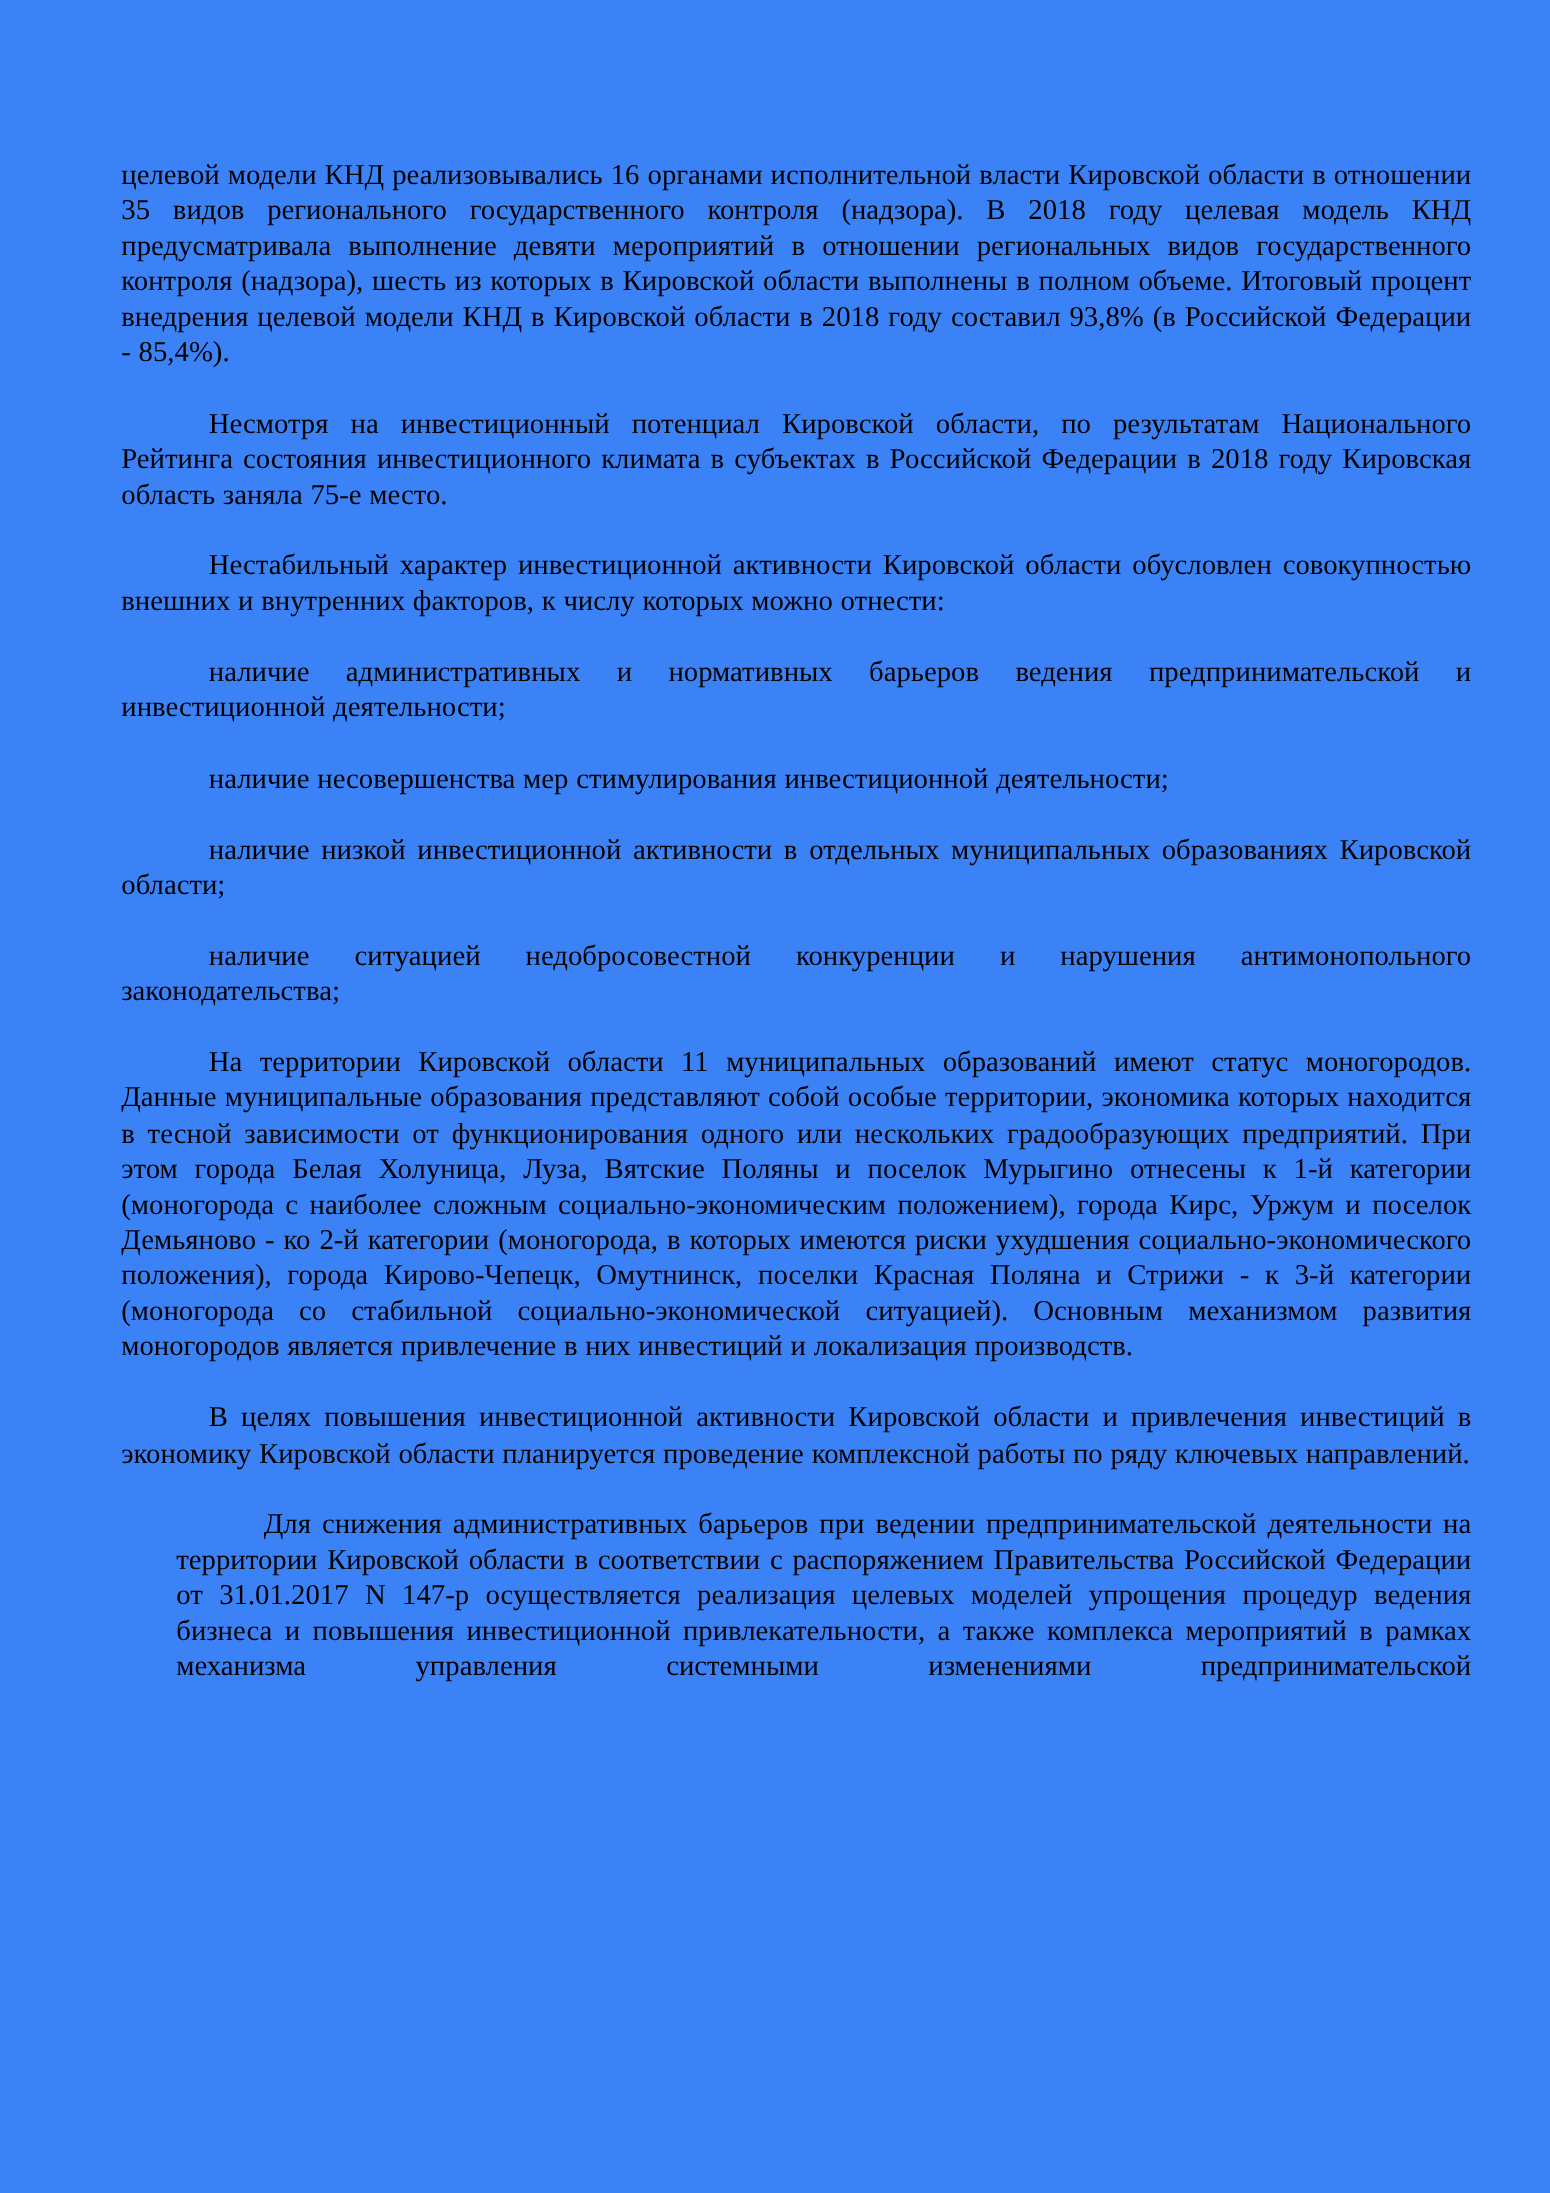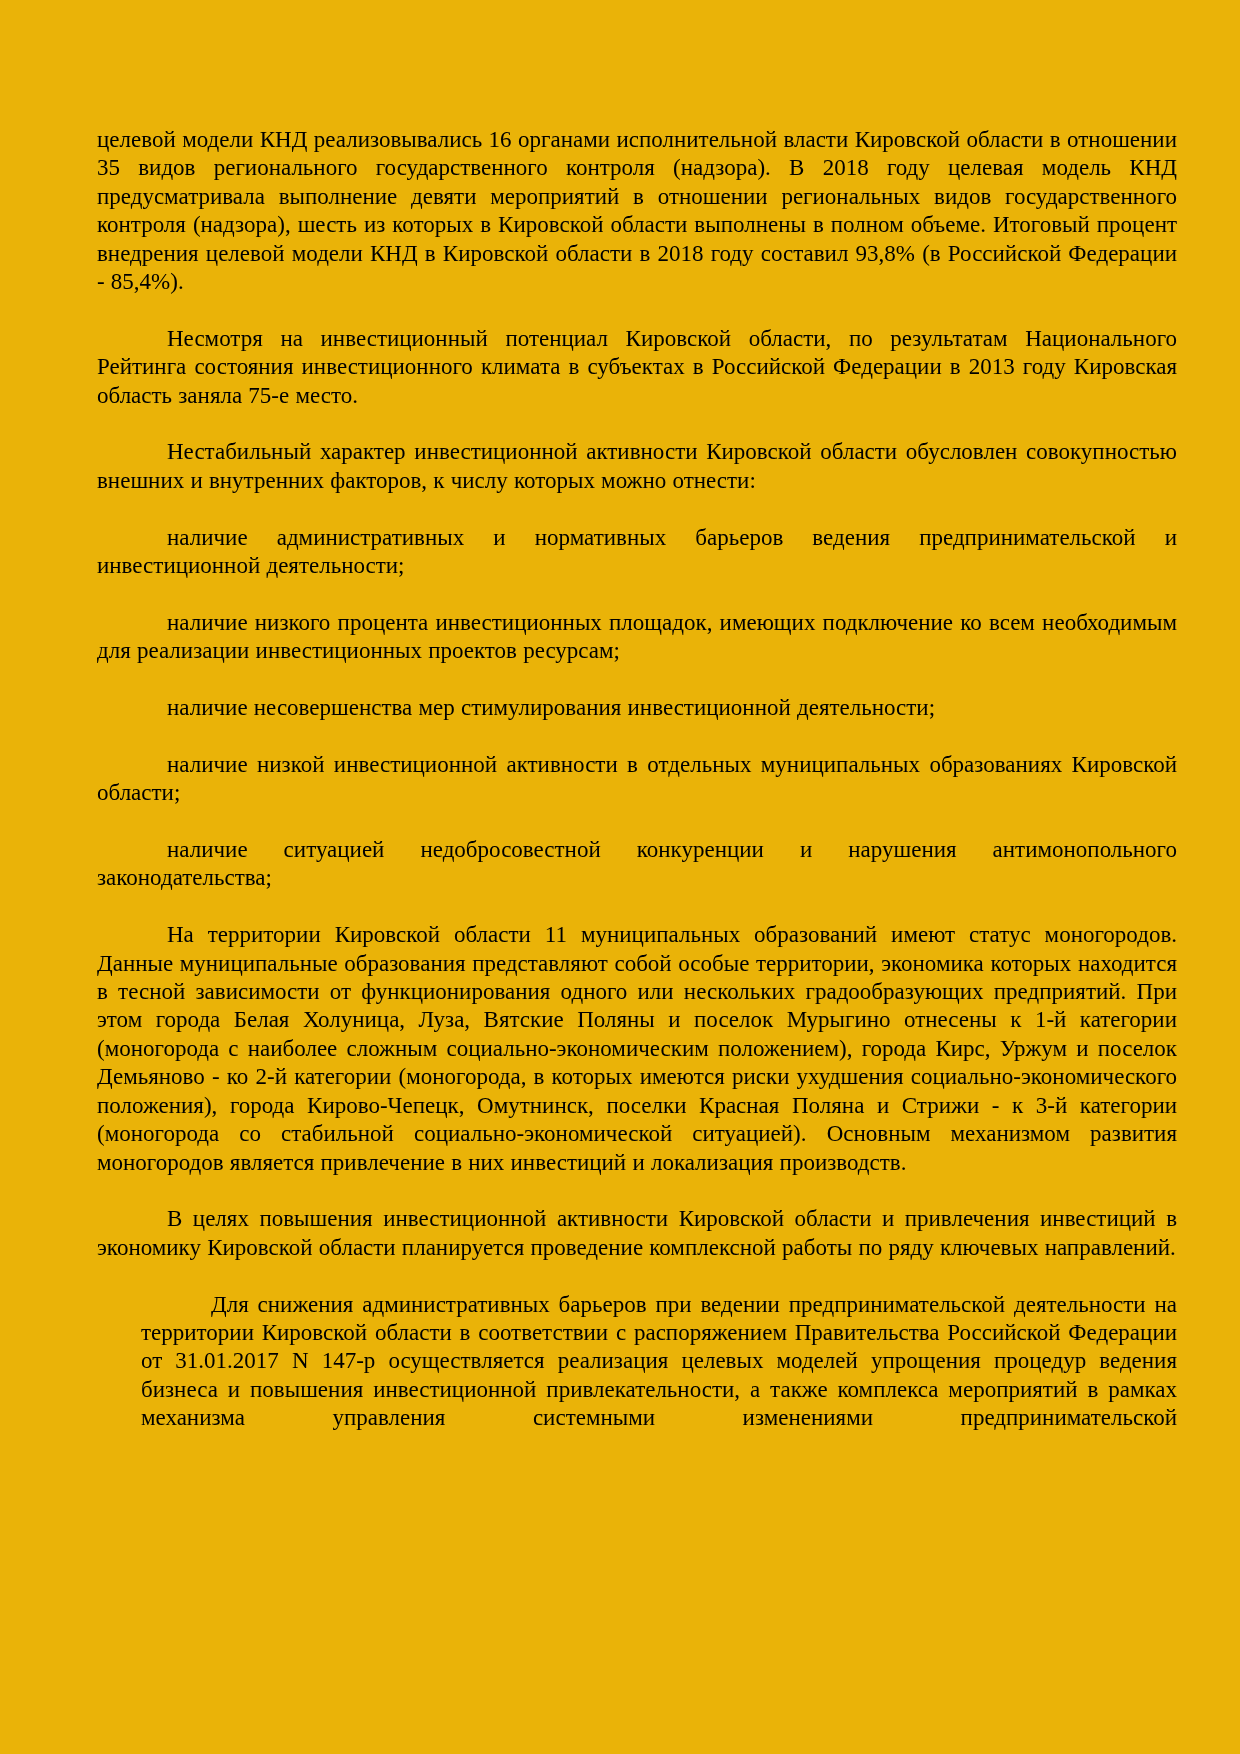--- a/index.html
+++ b/index.html
@@ -4,21 +4,21 @@
 <style>
   html, body {
     margin: 0;
     padding: 0;
     background: #ffffff;
   }
   .page {
     position: relative;
     width: 1240px;
     height: 1754px;
-    background: #eab308;
+    background: #3b82f6;
     overflow: hidden;
   }
   .text-block {
     position: absolute;
     left: 97px;
     top: 126px;
     width: 1080px;
   }
   .para {
     font-family: "Liberation Serif", "DejaVu Serif", serif;
@@ -37,24 +37,23 @@
     text-align-last: justify;
     margin-left: 44px;
   }
 </style>
 </head>
 <body>
 
 <div class="page">
   <div class="text-block">
     <p class="para no-indent">целевой модели КНД реализовывались 16 органами исполнительной власти Кировской области в отношении 35 видов регионального государственного контроля (надзора). В 2018 году целевая модель КНД предусматривала выполнение девяти мероприятий в отношении региональных видов государственного контроля (надзора), шесть из которых в Кировской области выполнены в полном объеме. Итоговый процент внедрения целевой модели КНД в Кировской области в 2018 году составил 93,8% (в Российской Федерации - 85,4%).</p>
-    <p class="para">Несмотря на инвестиционный потенциал Кировской области, по результатам Национального Рейтинга состояния инвестиционного климата в субъектах в Российской Федерации в 2013 году Кировская область заняла 75-е место.</p>
+    <p class="para">Несмотря на инвестиционный потенциал Кировской области, по результатам Национального Рейтинга состояния инвестиционного климата в субъектах в Российской Федерации в 2018 году Кировская область заняла 75-е место.</p>
     <p class="para">Нестабильный характер инвестиционной активности Кировской области обусловлен совокупностью внешних и внутренних факторов, к числу которых можно отнести:</p>
     <p class="para">наличие административных и нормативных барьеров ведения предпринимательской и инвестиционной деятельности;</p>
-    <p class="para">наличие низкого процента инвестиционных площадок, имеющих подключение ко всем необходимым для реализации инвестиционных проектов ресурсам;</p>
     <p class="para">наличие несовершенства мер стимулирования инвестиционной деятельности;</p>
     <p class="para">наличие низкой инвестиционной активности в отдельных муниципальных образованиях Кировской области;</p>
     <p class="para">наличие ситуацией недобросовестной конкуренции и нарушения антимонопольного законодательства;</p>
     <p class="para">На территории Кировской области 11 муниципальных образований имеют статус моногородов. Данные муниципальные образования представляют собой особые территории, экономика которых находится в тесной зависимости от функционирования одного или нескольких градообразующих предприятий. При этом города Белая Холуница, Луза, Вятские Поляны и поселок Мурыгино отнесены к 1-й категории (моногорода с наиболее сложным социально-экономическим положением), города Кирс, Уржум и поселок Демьяново - ко 2-й категории (моногорода, в которых имеются риски ухудшения социально-экономического положения), города Кирово-Чепецк, Омутнинск, поселки Красная Поляна и Стрижи - к 3-й категории (моногорода со стабильной социально-экономической ситуацией). Основным механизмом развития моногородов является привлечение в них инвестиций и локализация производств.</p>
     <p class="para">В целях повышения инвестиционной активности Кировской области и привлечения инвестиций в экономику Кировской области планируется проведение комплексной работы по ряду ключевых направлений.</p>
     <p class="para justify-last">Для снижения административных барьеров при ведении предпринимательской деятельности на территории Кировской области в соответствии с распоряжением Правительства Российской Федерации от 31.01.2017 N 147-р осуществляется реализация целевых моделей упрощения процедур ведения бизнеса и повышения инвестиционной привлекательности, а также комплекса мероприятий в рамках механизма управления системными изменениями предпринимательской</p>
   </div>
 </div>
 
 </body></html>

